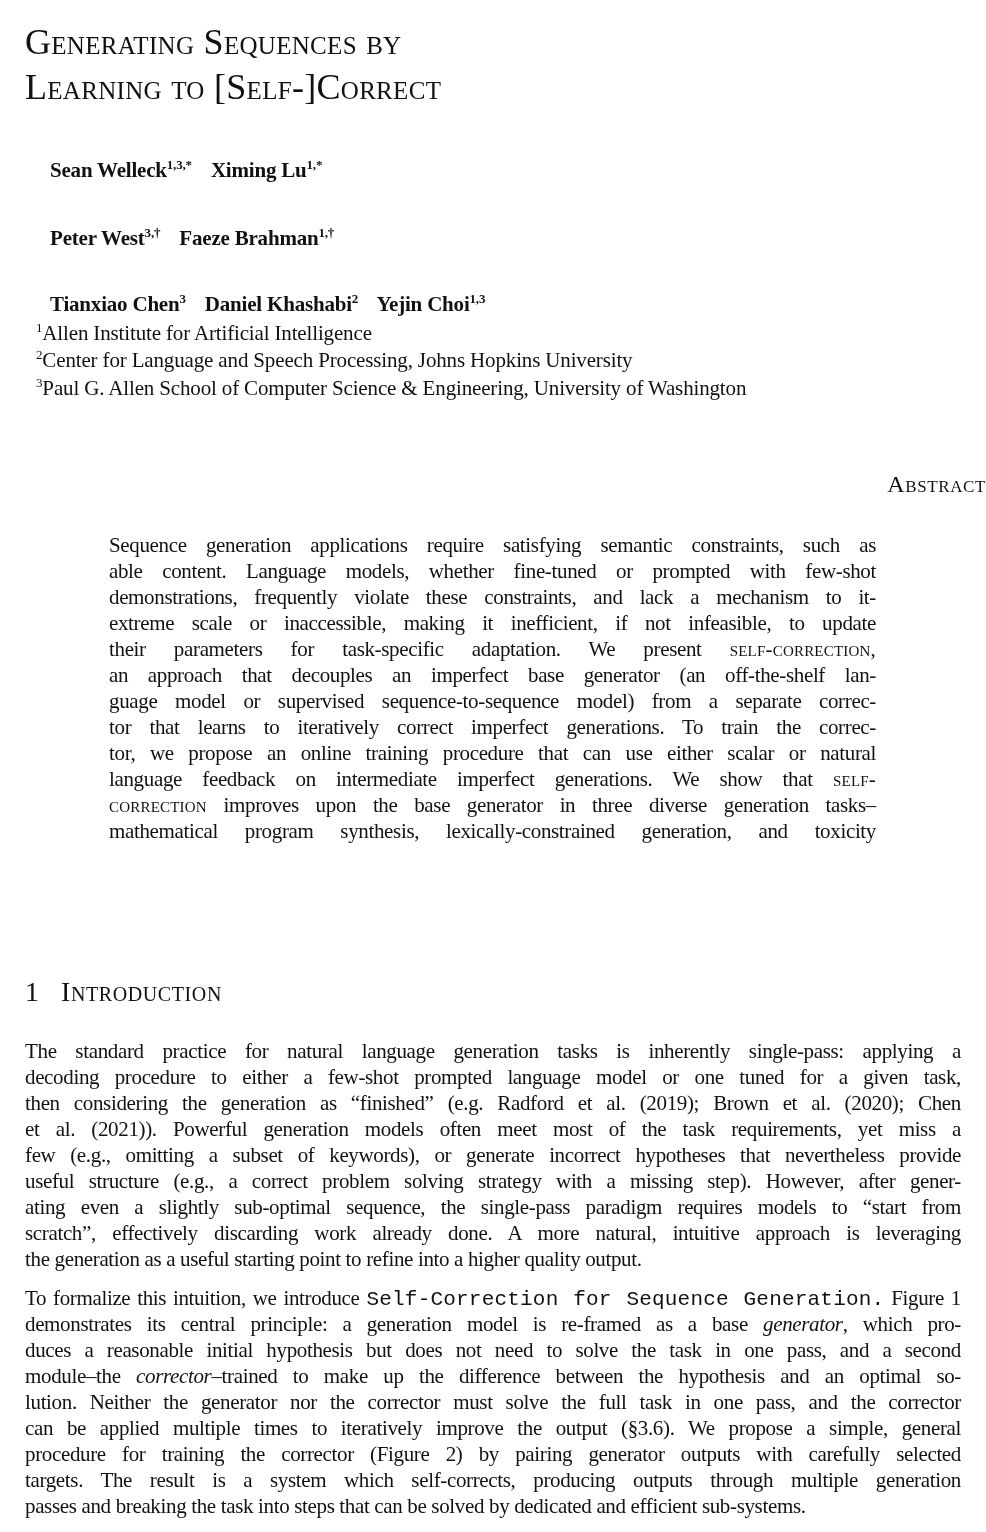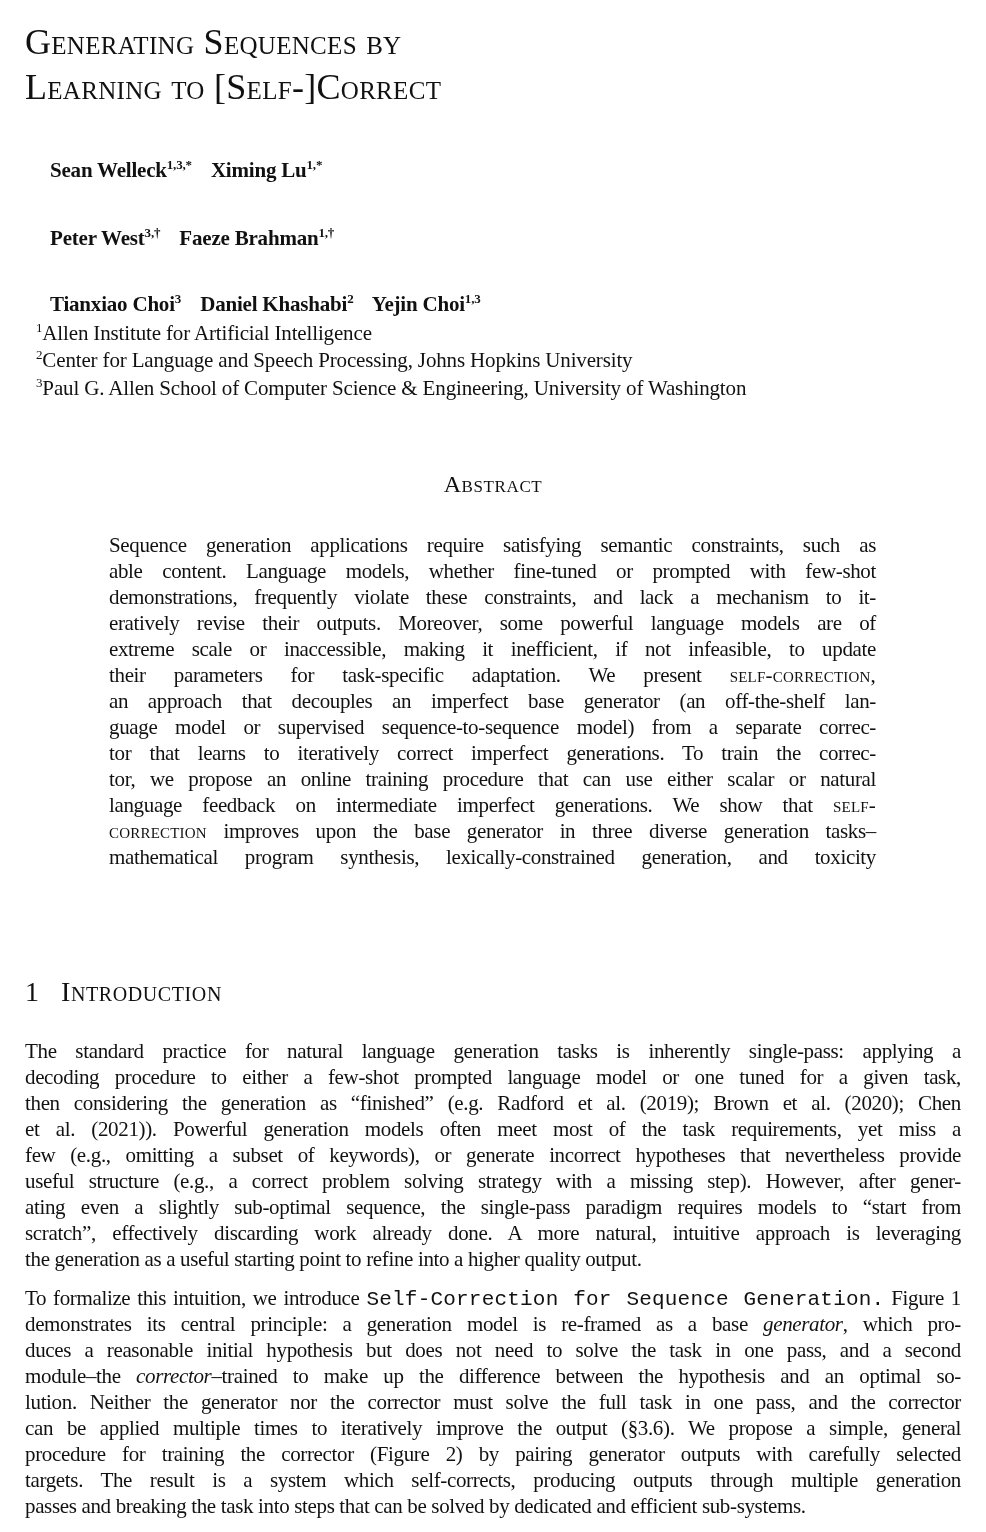--- a/index.html
+++ b/index.html
@@ -17,21 +17,21 @@
     position: absolute; left: 50px; font-weight: bold; font-size: 21px;
     white-space: nowrap; letter-spacing: -0.2px;
   }
   .author { margin-right: 14px; }
   sup { font-size: 13px; line-height: 0; vertical-align: 8px; }
   .affil-line {
     position: absolute; left: 39px; font-size: 21px; white-space: nowrap; letter-spacing: -0.15px;
   }
   .affil-line sup { font-size: 13px; vertical-align: 8px; }
   .abstract-head {
-    position: absolute; left: 0; width: 986px; top: 471px; text-align: center;
+    position: absolute; left: 0; width: 986px; top: 471px; text-align: right;
     font-size: 24px; font-variant: small-caps; letter-spacing: 0.6px;
   }
   .abs-lines { position: absolute; left: 109px; top: 532px; width: 767px; }
   .body-lines { position: absolute; left: 25px; width: 936px; }
   .ln {
     height: 26px; line-height: 26px; font-size: 21px; white-space: nowrap;
     text-align: justify; text-align-last: justify; letter-spacing: -0.35px;
   }
   .ln.last { text-align-last: left; }
   .sc { font-variant: small-caps; letter-spacing: 0.2px; }
@@ -52,35 +52,34 @@
 
 <div class="author-line" style="top:158px;">
   <span class="author"><span>Sean Welleck</span><sup>1,3,*</sup></span>
   <span class="author"><span>Ximing Lu</span><sup>1,*</sup></span>
 </div>
 <div class="author-line" style="top:226px;">
   <span class="author"><span>Peter West</span><sup>3,†</sup></span>
   <span class="author"><span>Faeze Brahman</span><sup>1,†</sup></span>
 </div>
 <div class="author-line" style="top:292px;">
-  <span class="author"><span>Tianxiao Choi</span><sup>3</sup></span>
+  <span class="author"><span>Tianxiao Chen</span><sup>3</sup></span>
   <span class="author"><span>Daniel Khashabi</span><sup>2</sup></span>
   <span class="author"><span>Yejin Choi</span><sup>1,3</sup></span>
 </div>
 
 <div class="affil-line" style="top:321px; left:36px;"><sup>1</sup><span>Allen Institute for Artificial Intelligence</span></div>
 <div class="affil-line" style="top:348px; left:36px;"><sup>2</sup><span>Center for Language and Speech Processing, Johns Hopkins University</span></div>
 <div class="affil-line" style="top:376px; left:36px;"><sup>3</sup><span>Paul G. Allen School of Computer Science &amp; Engineering, University of Washington</span></div>
 
 <div class="abstract-head">Abstract</div>
 <div class="abs-lines">
   <div class="ln">Sequence generation applications require satisfying semantic constraints, such as</div>
   <div class="ln">able content.  Language models, whether fine-tuned or prompted with few-shot</div>
   <div class="ln">demonstrations, frequently violate these constraints, and lack a mechanism to it-</div>
-  <div class="ln">eratively revise their outputs. Moreover, some powerful language models are of</div>
   <div class="ln">extreme scale or inaccessible, making it inefficient, if not infeasible, to update</div>
   <div class="ln"><span>their parameters for task-specific adaptation.  We present </span><span class="sc">self-correction,</span></div>
   <div class="ln">an approach that decouples an imperfect base generator (an off-the-shelf lan-</div>
   <div class="ln">guage model or supervised sequence-to-sequence model) from a separate correc-</div>
   <div class="ln">tor that learns to iteratively correct imperfect generations.  To train the correc-</div>
   <div class="ln">tor, we propose an online training procedure that can use either scalar or natural</div>
   <div class="ln"><span>language feedback on intermediate imperfect generations.  We show that </span><span class="sc">self-</span></div>
   <div class="ln"><span class="sc">correction</span><span> improves upon the base generator in three diverse generation tasks–</span></div>
   <div class="ln">mathematical program synthesis, lexically-constrained generation, and toxicity</div>
 </div>

